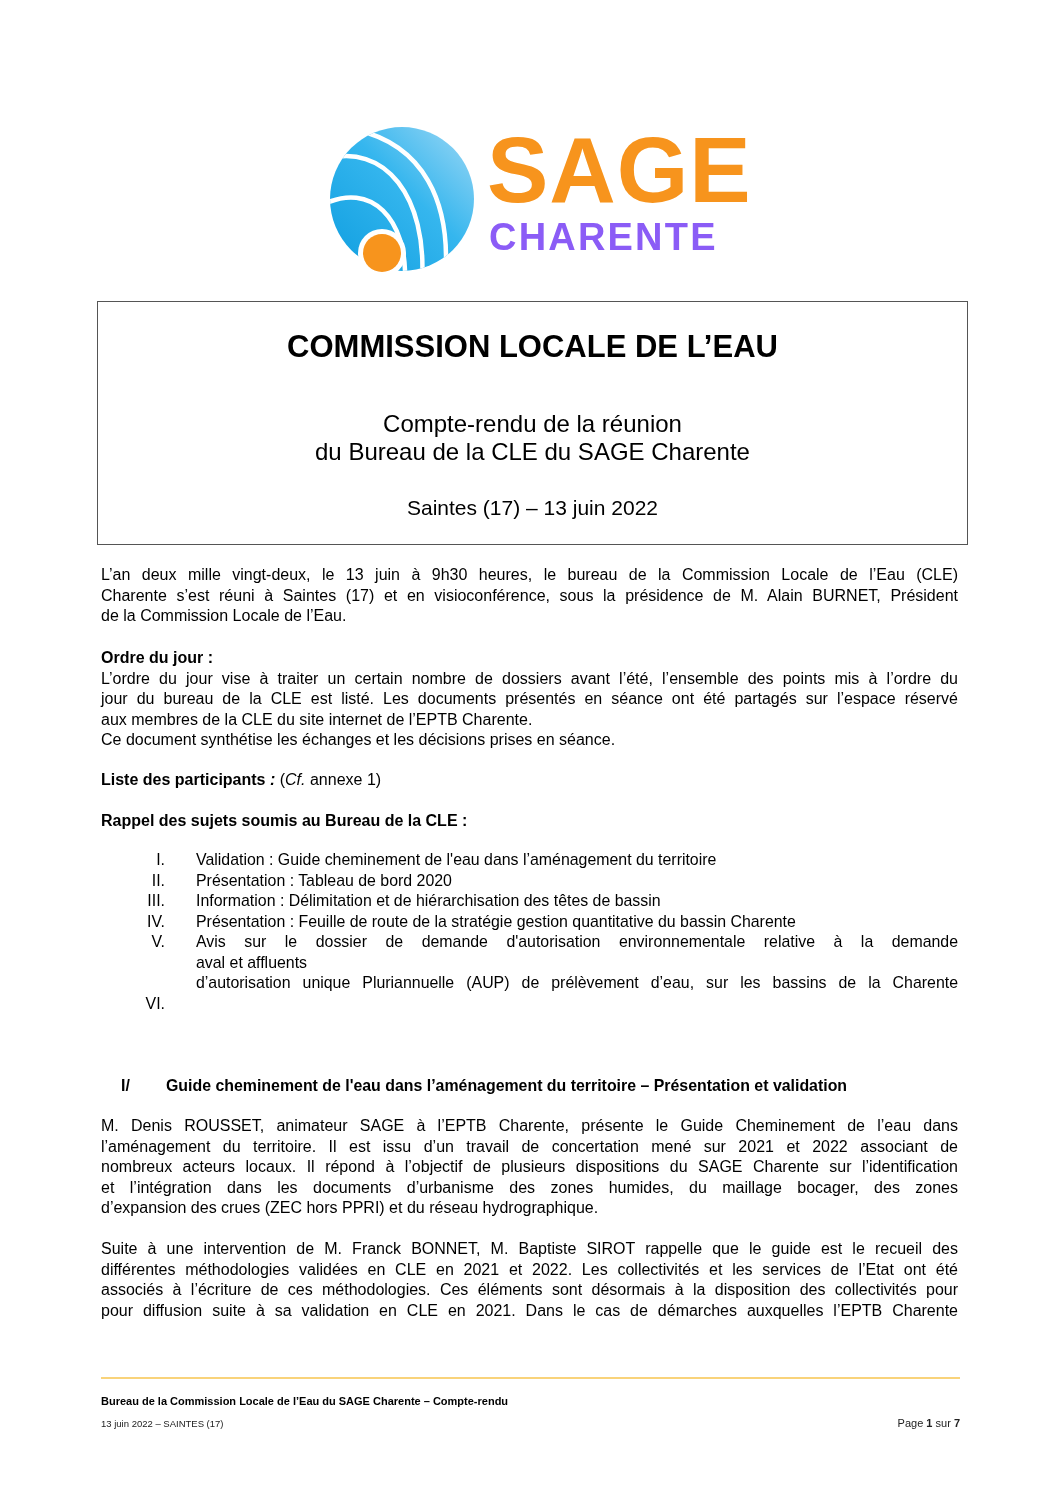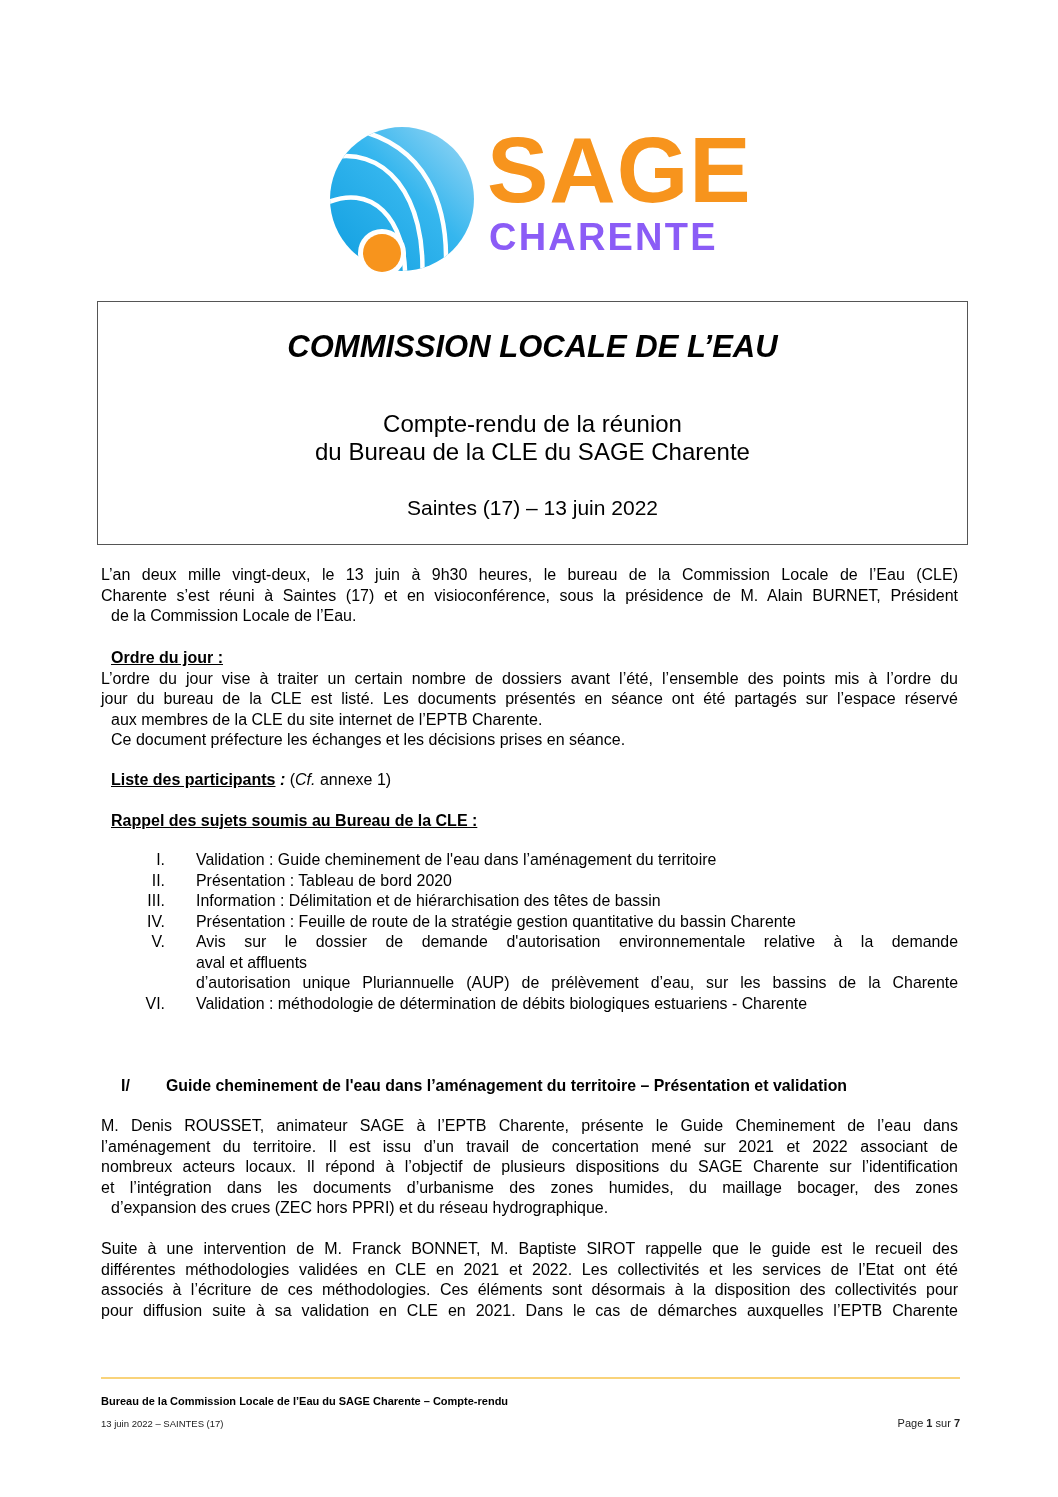--- a/index.html
+++ b/index.html
@@ -29,40 +29,40 @@
     }
 
     
     .title-box {
       position: absolute; left: 97px; top: 301px; width: 871px; height: 244px;
       border: 1.5px solid #555;
       text-align: center;
     }
     .title-main {
       position: absolute; left: 0; right: 0; top: 26px;
-      font-size: 31px; font-weight: bold; line-height: 38px; font-style: italic;
+      font-size: 31px; font-weight: bold; line-height: 38px;
     }
     .title-sub {
       position: absolute; left: 0; right: 0; top: 108px;
       font-size: 24px; line-height: 28px;
     }
     .title-place {
       position: absolute; left: 0; right: 0; top: 192px;
       font-size: 21px; line-height: 28px;
     }
 
     
     .para {
       position: absolute; left: 101px; width: 857px;
       font-size: 16px; line-height: 20.5px;
       text-align: justify;
     }
     .just-line { display: block; text-align: justify; text-align-last: justify; }
-    .plain-line { display: block; margin-left: 10px; }
-    .heading-u { font-weight: bold; text-decoration: underline; }
+    .plain-line { display: block; }
+    .heading-u { font-weight: bold; }
     .italic { font-style: italic; }
     .bold-italic { font-weight: bold; font-style: italic; }
 
     
     .agenda {
       position: absolute; left: 101px; width: 857px; top: 850px;
       font-size: 15.9px; line-height: 20.5px;
     }
     .agenda-item { position: relative; display: block; }
     .agenda-num {
@@ -140,21 +140,21 @@
     <span class="just-line">L’an deux mille vingt-deux, le 13 juin à 9h30 heures, le bureau de la Commission Locale de l’Eau (CLE)</span>
     <span class="just-line">Charente s’est réuni à Saintes (17) et en visioconférence, sous la présidence de M. Alain BURNET, Président</span>
     <span class="plain-line">de la Commission Locale de l’Eau.</span>
   </div>
 
   <div class="para" style="top:648px;">
     <span class="plain-line heading-u">Ordre du jour :</span>
     <span class="just-line">L’ordre du jour vise à traiter un certain nombre de dossiers avant l’été, l’ensemble des points mis à l’ordre du</span>
     <span class="just-line">jour du bureau de la CLE est listé. Les documents présentés en séance ont été partagés sur l’espace réservé</span>
     <span class="plain-line">aux membres de la CLE du site internet de l’EPTB Charente.</span>
-    <span class="plain-line">Ce document préfecture les échanges et les décisions prises en séance.</span>
+    <span class="plain-line">Ce document synthétise les échanges et les décisions prises en séance.</span>
   </div>
 
   <div class="para" style="top:770px;">
     <span class="plain-line">
       <span class="heading-u">Liste des participants</span><span class="bold-italic"> :</span><span> (</span><span class="italic">Cf.</span><span> annexe 1)</span>
     </span>
   </div>
 
   <div class="para" style="top:811px;">
     <span class="plain-line heading-u">Rappel des sujets soumis au Bureau de la CLE :</span>
@@ -178,21 +178,20 @@
       <span class="agenda-text">Présentation : Feuille de route de la stratégie gestion quantitative du bassin Charente</span>
     </div>
     <div class="agenda-item">
       <span class="agenda-num">V.</span>
       <span class="agenda-text just-line">Avis sur le dossier de demande d'autorisation environnementale relative à la demande</span>
       <span class="agenda-text">aval et affluents</span>
       <span class="agenda-text just-line">d’autorisation unique Pluriannuelle (AUP) de prélèvement d’eau, sur les bassins de la Charente</span>
     </div>
     <div class="agenda-item">
       <span class="agenda-num">VI.</span>
-      <span class="agenda-text">Validation : méthodologie de détermination de débits biologiques estuariens - Charente</span>
     </div>
   </div>
 
   <div class="section-heading">
     <span class="section-num">I/</span>
     <span class="section-title">Guide cheminement de l'eau dans l’aménagement du territoire – Présentation et validation</span>
   </div>
 
   <div class="para" style="top:1116px;">
     <span class="just-line">M. Denis ROUSSET, animateur SAGE à l’EPTB Charente, présente le Guide Cheminement de l’eau dans</span>

